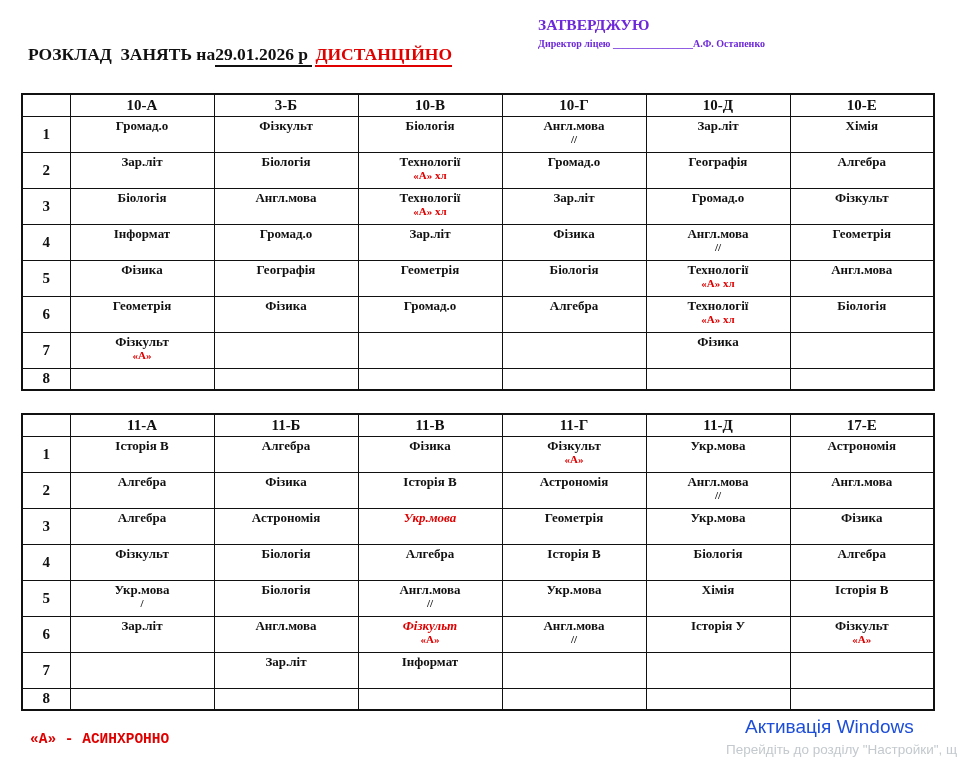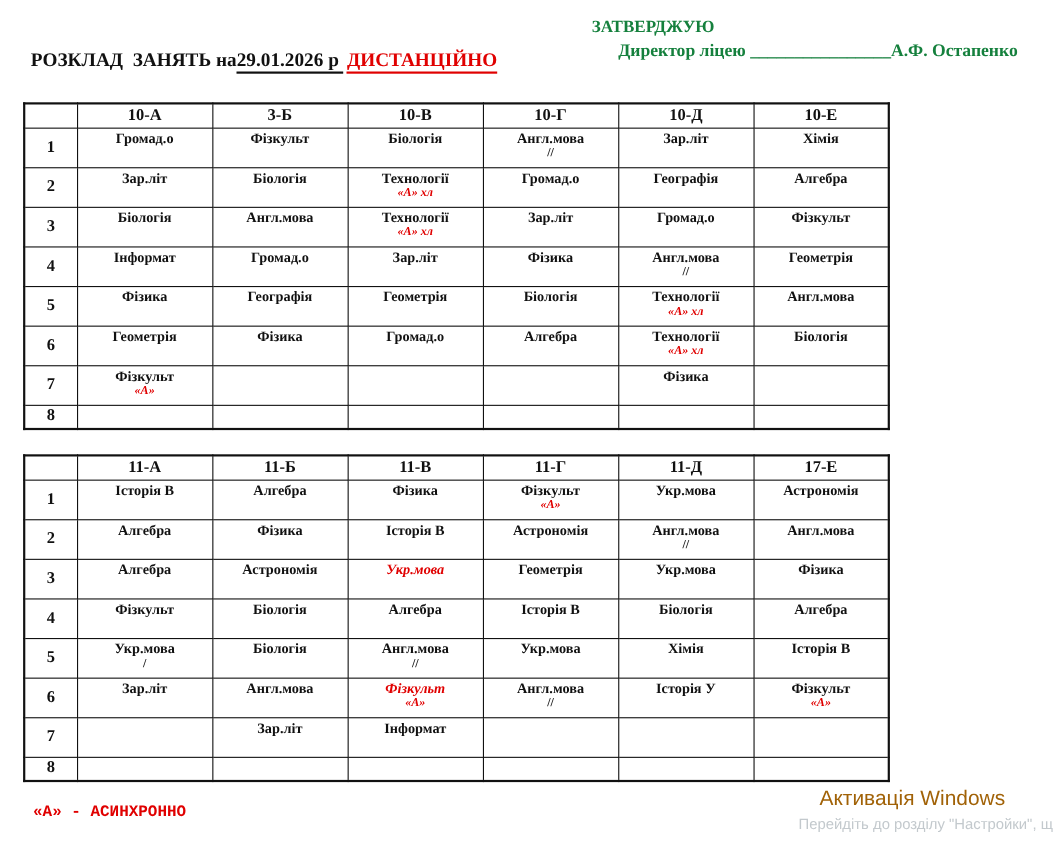--- a/index.html
+++ b/index.html
@@ -4,44 +4,44 @@
 <style>
   * { margin:0; padding:0; box-sizing:border-box; }
   html,body { width:967px; height:768px; }
   body { font-family:"Liberation Serif", serif; background:#ffffff; }
   .page { position:relative; width:967px; height:768px; background:#fff; overflow:hidden; }
 
   
   .doc-title { position:absolute; left:28px; top:20px; font-weight:bold; font-size:17.5px; color:#111; white-space:pre;margin-top:24px; }
   .doc-title .u { border-bottom:2px solid #111; padding-bottom:1px; }
   .doc-title .mode { color:#e00000; border-bottom:2px solid #e00000; padding-bottom:1px; margin-left:3px; }
-  .approve { position:absolute; left:538px; top:16px; color:#15803d; }
+  .approve { position:absolute; left:538px; top:16px; color:#6d28d9; }
   .approve .h { font-weight:bold; font-size:15.5px; }
-  .approve .line2 { font-weight:bold; font-size:16px; margin-top:4px; white-space:pre;margin-left:24px; }
+  .approve .line2 { font-weight:bold; font-size:10px; margin-top:4px; white-space:pre; }
 
   
   .tables { position:absolute; left:21px; top:93px; }
-  table.sched { border-collapse:collapse; table-layout:fixed; width:788px; border:2px solid #111; }
+  table.sched { border-collapse:collapse; table-layout:fixed; width:914px; border:2px solid #111; }
   table.sched + table.sched { margin-top:22px;padding-left:28px; }
   table.sched th, table.sched td { border:1.5px solid #111; overflow:hidden; }
   table.sched thead tr { height:22px; }
   table.sched th { font-size:15px; font-weight:bold; color:#111; text-align:center; vertical-align:middle; }
   td.period { text-align:center; vertical-align:middle; font-size:15px; font-weight:bold; color:#111; }
   td.cell { vertical-align:top; text-align:center; padding-top:1px; }
   .main { font-size:13px; font-weight:bold; color:#111; line-height:1.2; }
   .sub  { font-size:11px; font-weight:bold; color:#111; line-height:1.15; }
-  .red { color:#e00000 !important;font-style:italic; }
+  .red { color:#e00000 !important; }
   .red-italic { color:#e00000 !important; font-style:italic; }
 
   
   .legend { position:absolute; left:30px; top:731px; font-size:14.5px; font-weight:bold; color:#e00000;font-family:Liberation Mono, monospace; }
 
   
   .watermark { position:absolute; left:726px; top:716px; font-family:"Liberation Sans", sans-serif; white-space:nowrap; }
-  .wm1 { font-size:19px; color:#a16207; margin-left:19px; }
+  .wm1 { font-size:19px; color:#1d4ed8; margin-left:19px; }
   .wm2 { font-size:13.5px; color:#c3c9cd; margin-top:4px; }
 </style>
 </head>
 <body>
 
 <div class="page">
 
   <div class="doc-title"><span>РОЗКЛАД  ЗАНЯТЬ на</span><span class="u">29.01.2026 р </span><span class="mode">ДИСТАНЦІЙНО</span></div>
 
   <div class="approve">

